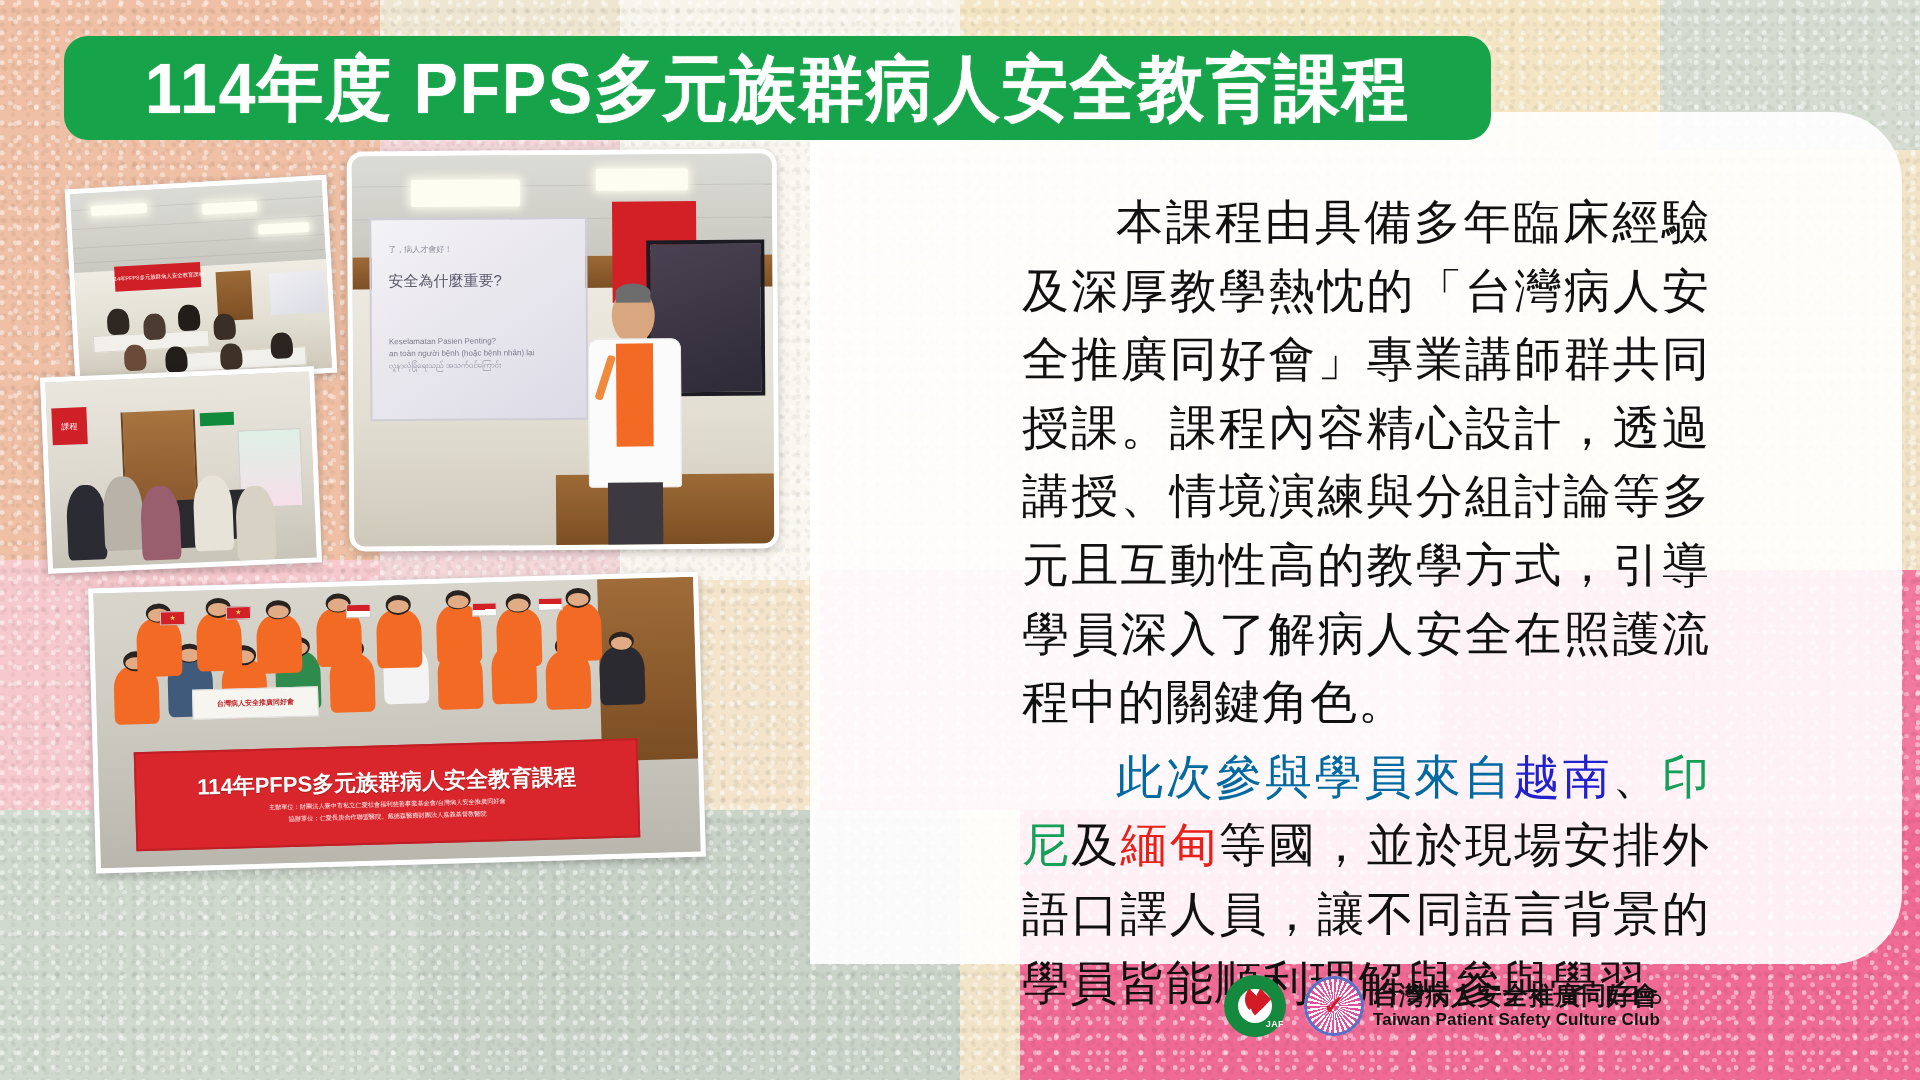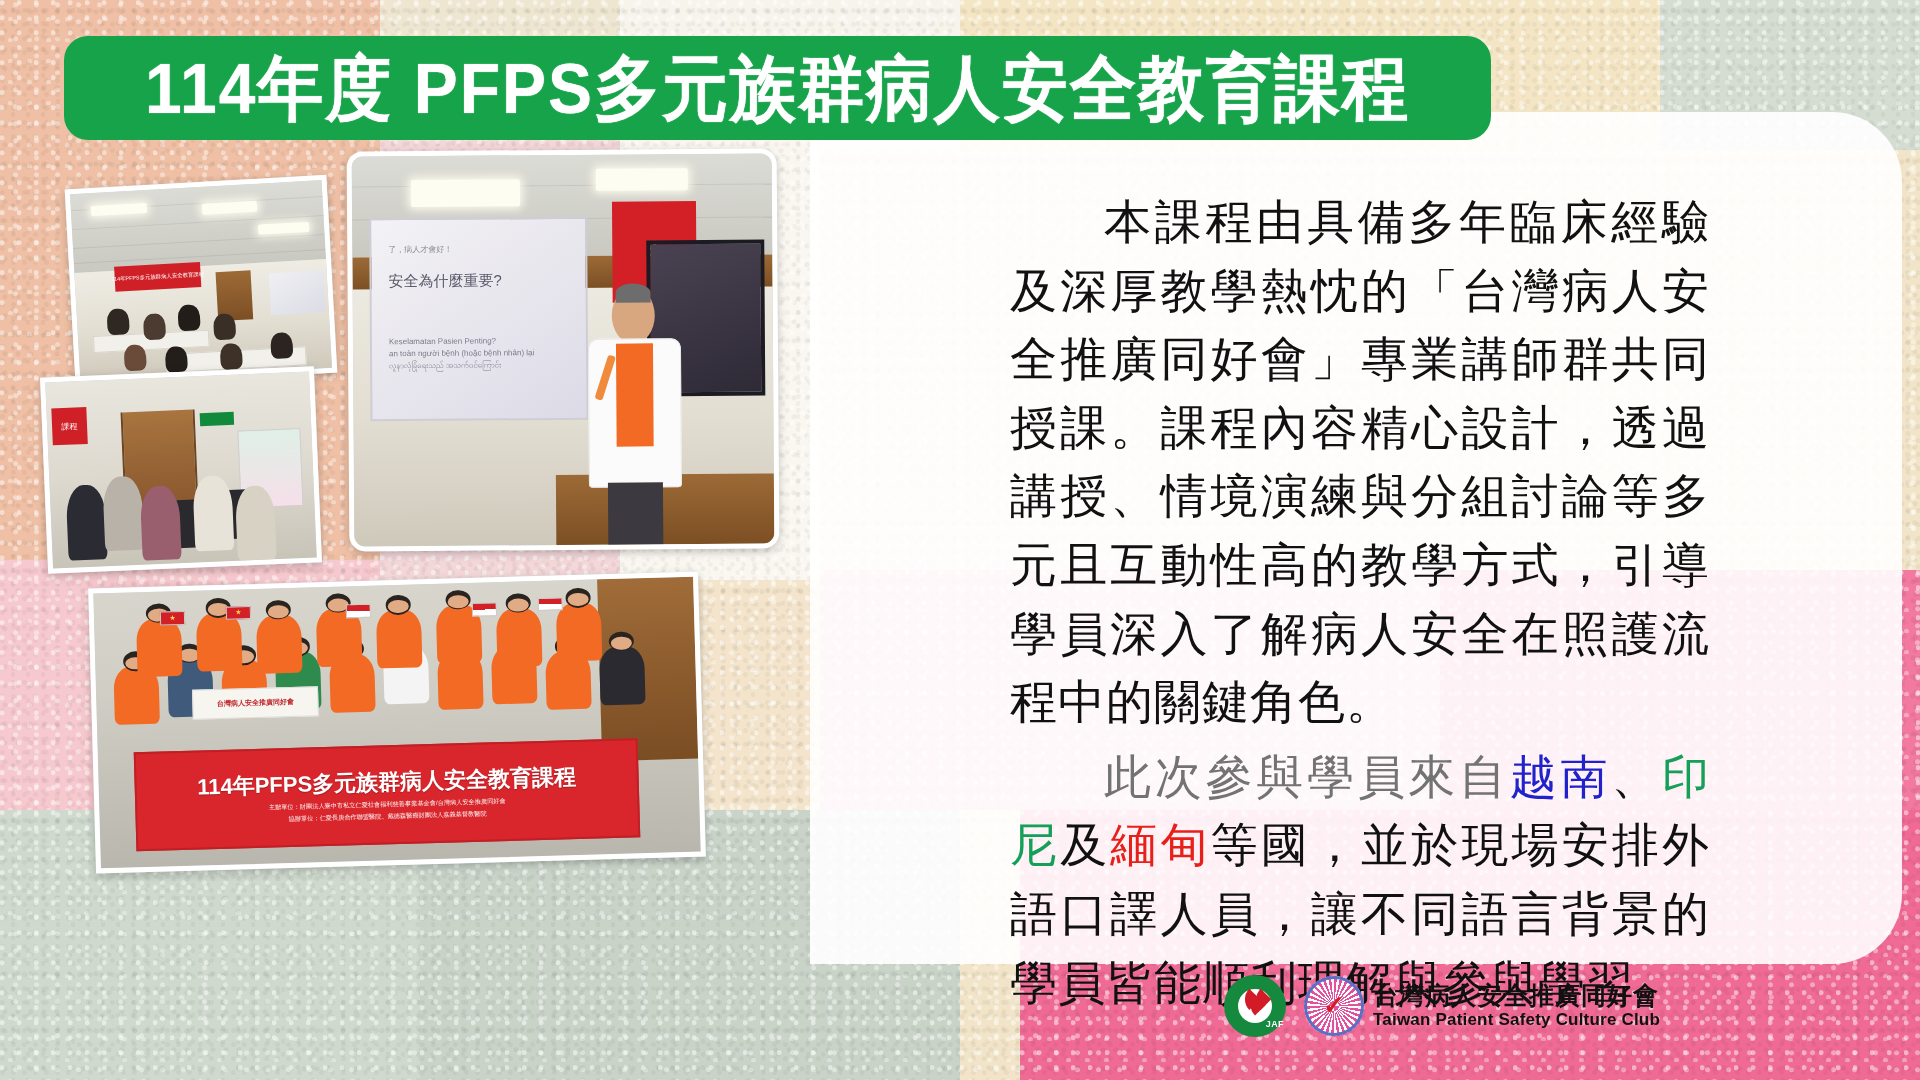--- a/index.html
+++ b/index.html
@@ -48,21 +48,21 @@
     border-radius:0 70px 70px 0;
     z-index:4;
   }
   #body-copy{
     position:absolute; left:1010px; top:188px; width:700px;
     font-family:"Liberation Serif", serif;
     font-size:47px; line-height:1.46; color:#111;
     text-align:justify; z-index:5;
     letter-spacing:1px;
   }
-  #body-copy p{ text-indent:2em; margin:0 0 6px 0; }
+  #body-copy p{ text-indent:2em; margin:0 0 6px 12px; }
 
   
   #logo-row{
     position:absolute; left:1224px; top:975px; z-index:7;
     display:flex; align-items:center; gap:18px;
   }
   .logo{ display:flex; align-items:center; gap:9px; }
   .jaf-mark{
     width:62px; height:62px; border-radius:50%;
     background:#15893e; position:relative; flex:none;
@@ -249,21 +249,21 @@
 </div>
 
 <div id="title-bar">
   <div id="title-text">114年度 PFPS多元族群病人安全教育課程</div>
 </div>
 
 <div id="text-card"></div>
 
 <div id="body-copy">
   <p id="p1"><span style="color: rgb(17, 17, 17);">本課程由具備多年臨床經驗及深厚教學熱忱的「台灣病人安全推廣同好會」專業講師群共同授課。課程內容精心設計，透過講授、情境演練與分組討論等多元且互動性高的教學方式，引導學員深入了解病人安全在照護流程中的關鍵角色。</span></p>
-  <p id="p2"><span style="color: #737373;">此次參與學員來自</span><span style="color: rgb(34, 34, 204);">越南</span><span style="color: rgb(17, 17, 17);">、</span><span style="color: rgb(21, 160, 90);">印尼</span><span style="color: rgb(17, 17, 17);">及</span><span style="color: rgb(232, 32, 26);">緬甸</span><span style="color: rgb(17, 17, 17);">等國，並於現場安排外語口譯人員，讓不同語言背景的學員皆能順利理解與參與學習。</span></p>
+  <p id="p2"><span style="color: #0369a1;">此次參與學員來自</span><span style="color: rgb(34, 34, 204);">越南</span><span style="color: rgb(17, 17, 17);">、</span><span style="color: rgb(21, 160, 90);">印尼</span><span style="color: rgb(17, 17, 17);">及</span><span style="color: rgb(232, 32, 26);">緬甸</span><span style="color: rgb(17, 17, 17);">等國，並於現場安排外語口譯人員，讓不同語言背景的學員皆能順利理解與參與學習。</span></p>
 </div>
 
 <div class="photo" id="photo-classroom">
   <div class="room-ceiling">
     <div class="tile" style="top:20%"></div>
       <div class="tile" style="top:44%"></div>
     <div class="tile" style="top:68%"></div>
       <div class="tile" style="top:88%"></div>
     <div class="room-light" style="left:8%;top:16%;width:22%;height:13%"></div>
     <div class="room-light" style="left:52%;top:22%;width:22%;height:14%"></div>

